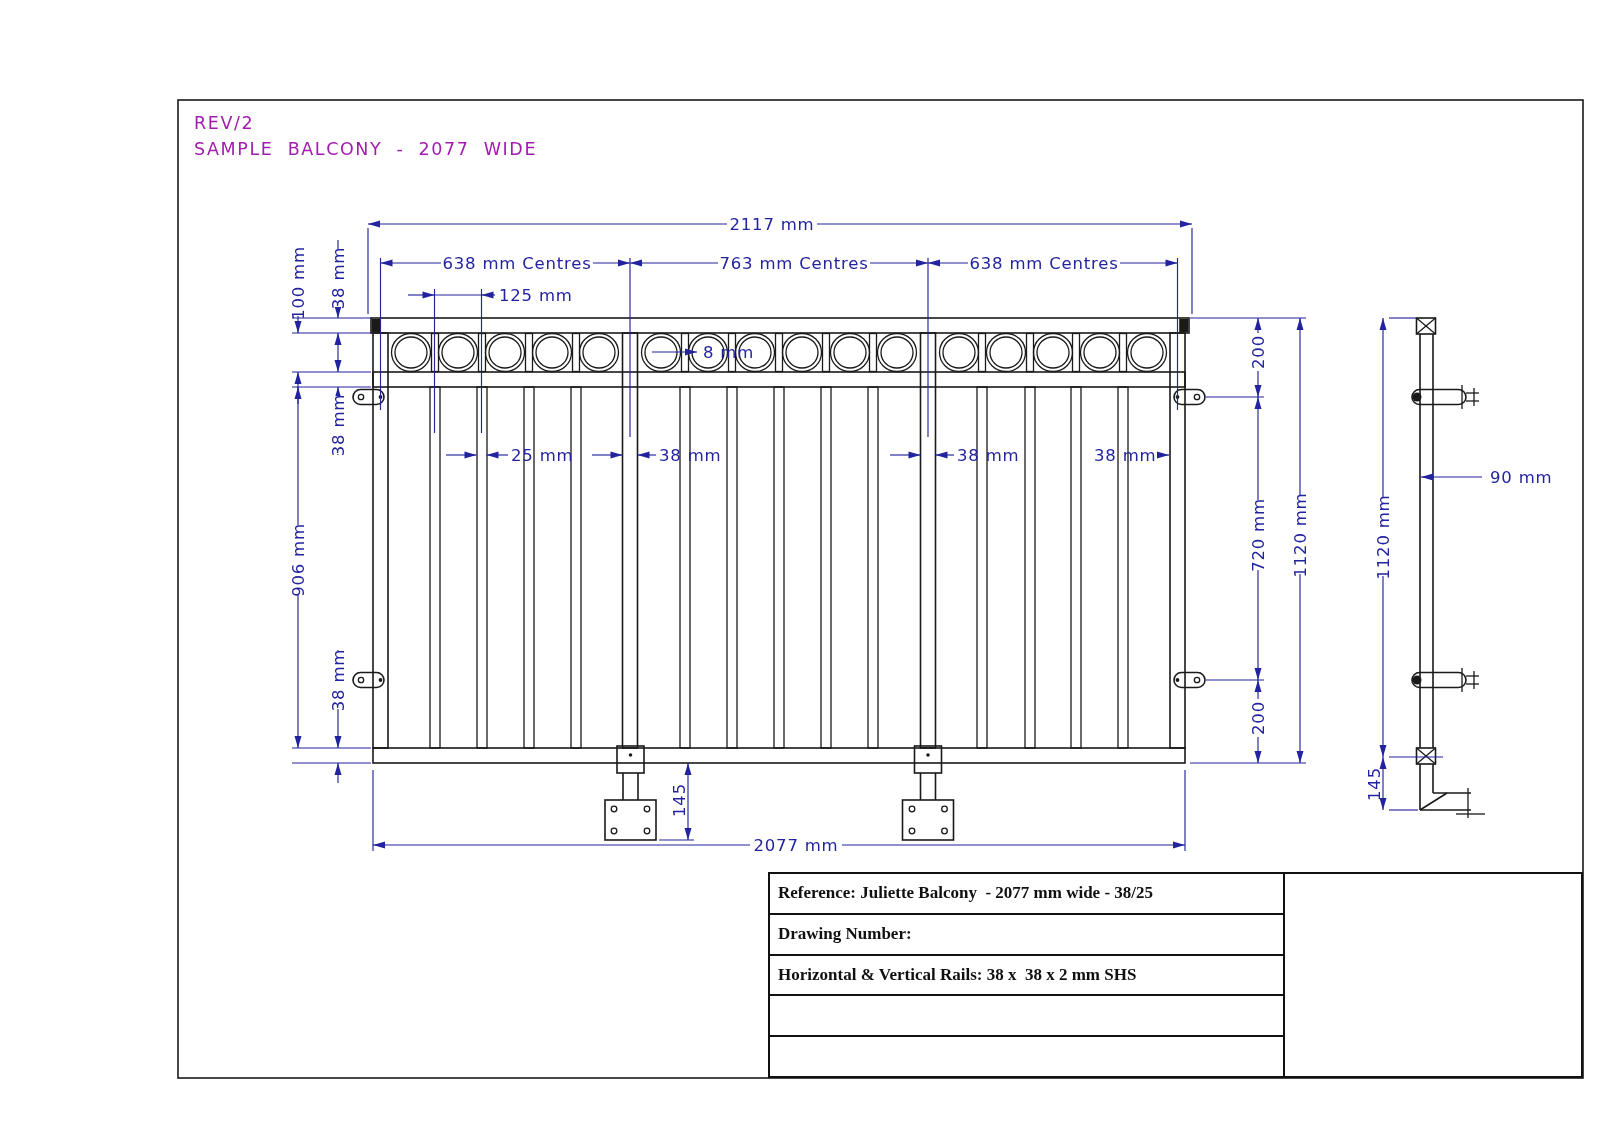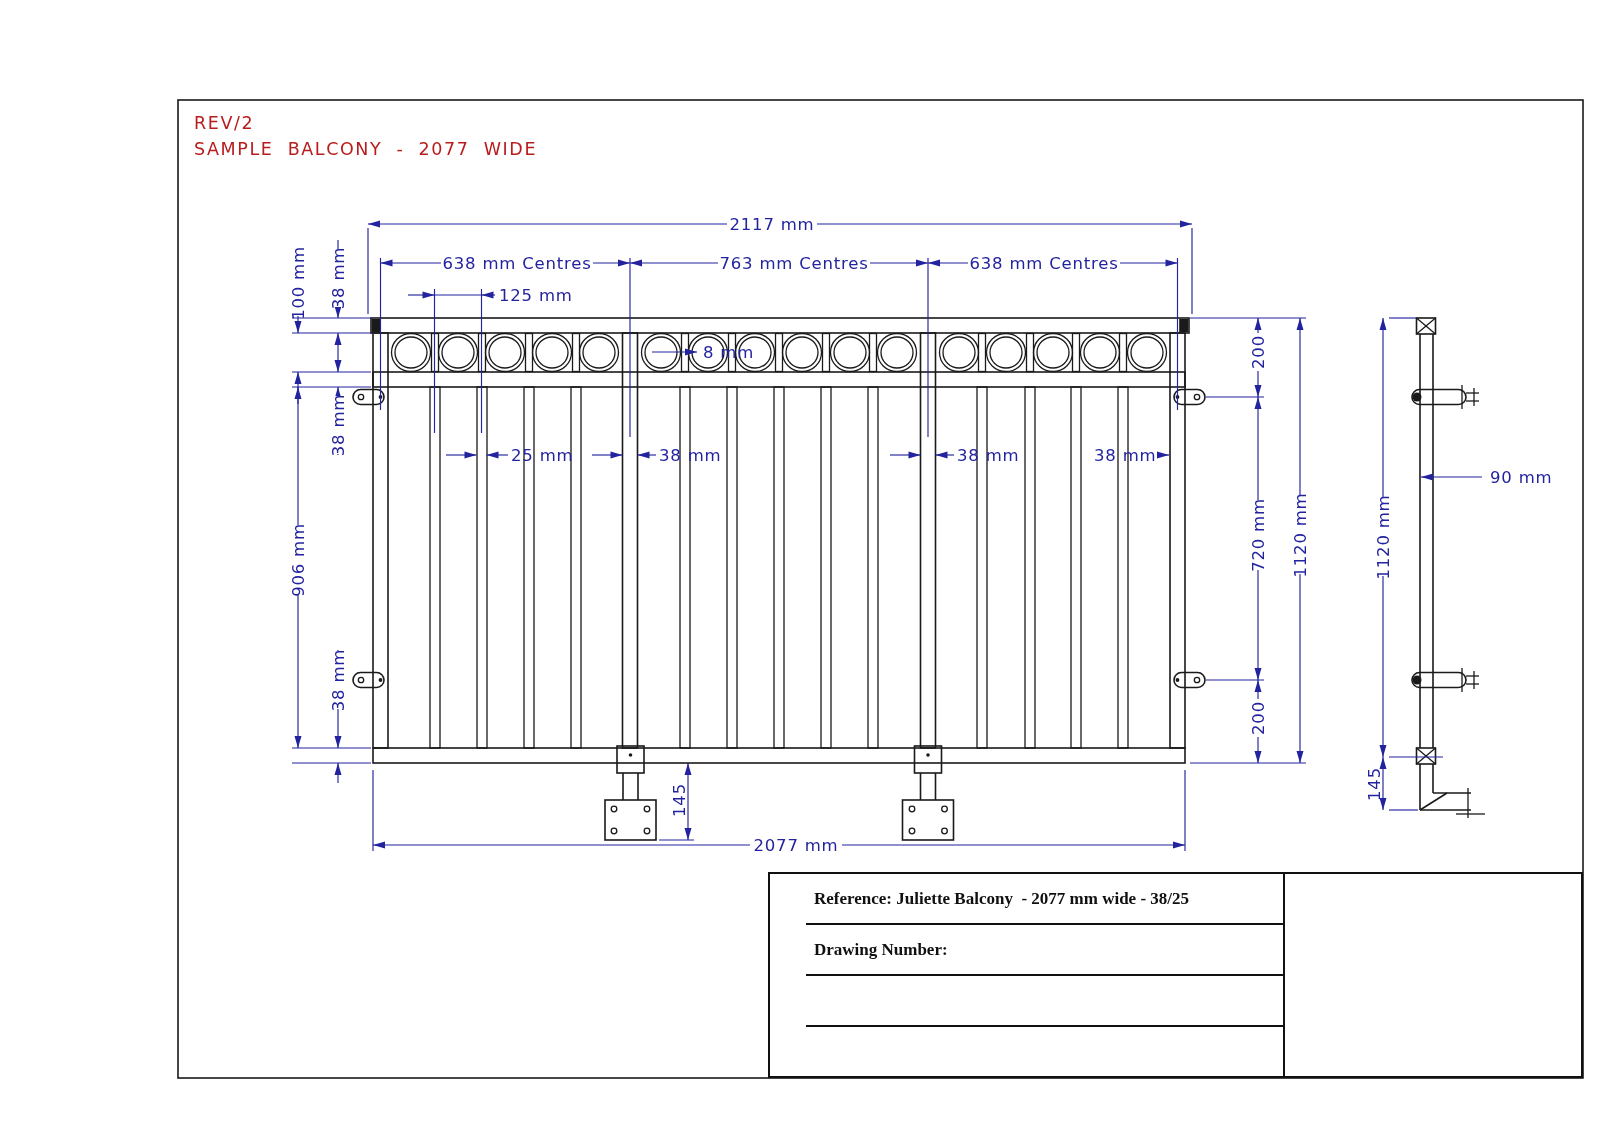--- a/index.html
+++ b/index.html
@@ -9,29 +9,29 @@
   
   .k{stroke:#1a1a1a;stroke-width:1.6;fill:none;}
   .kt{stroke:#1a1a1a;stroke-width:1.3;fill:none;}
   .kf{fill:#1a1a1a;stroke:none;}
   
   .d{stroke:#23239f;stroke-width:1.15;fill:none;}
   .dt{fill:#23239f;font-size:16.5px;letter-spacing:0.8px;dominant-baseline:central;}
   .mid{text-anchor:middle;}
   .mask{fill:#ffffff;stroke:none;}
   
-  .hdr{position:absolute;left:194px;top:110px;color:#b91c1c;font-size:17.5px;
+  .hdr{position:absolute;left:194px;top:110px;color:#a21caf;font-size:17.5px;
        letter-spacing:1.6px;line-height:26px;word-spacing:7px;}
   
   .tblock{position:absolute;left:768px;top:872px;width:815px;height:206px;
           border:2px solid #111;box-sizing:border-box;color:#101010;
           font-family:"Liberation Serif",serif;font-weight:bold;font-size:17px;}
   .tb-rows{position:absolute;left:0;top:0;bottom:0;width:513px;display:flex;flex-direction:column;}
   .tb-row{flex:1;border-bottom:2px solid #111;box-sizing:border-box;display:flex;
-          align-items:center;padding-left:8px;white-space:pre;position:relative;margin-left:36px;}
+          align-items:center;padding-left:8px;white-space:pre;position:relative;}
   .tb-row:last-child{border-bottom:none;}
   .tb-div{position:absolute;left:513px;top:0;bottom:0;width:2px;background:#111;}
   .tb-abs{position:absolute;top:0;height:100%;display:flex;align-items:center;white-space:pre;}
 </style>
 </head>
 <body>
 
 <div class="page">
 
 <svg width="1600" height="1130" viewBox="0 0 1600 1130">
@@ -367,19 +367,22 @@
 </div>
 
 <div class="tblock">
   <div class="tb-rows">
     <div class="tb-row">
       <span>Reference: Juliette Balcony  - 2077 mm wide - 38/25</span>
     </div>
     <div class="tb-row">
       <span>Drawing Number:</span>
     </div>
+    <div class="tb-row">
+      <span>Horizontal &amp; Vertical Rails: 38 x  38 x 2 mm SHS</span>
+    </div>
     <div class="tb-row"></div>
     <div class="tb-row"></div>
   </div>
   <div class="tb-div"></div>
 </div>
 
 </div>
 
 </body></html>

